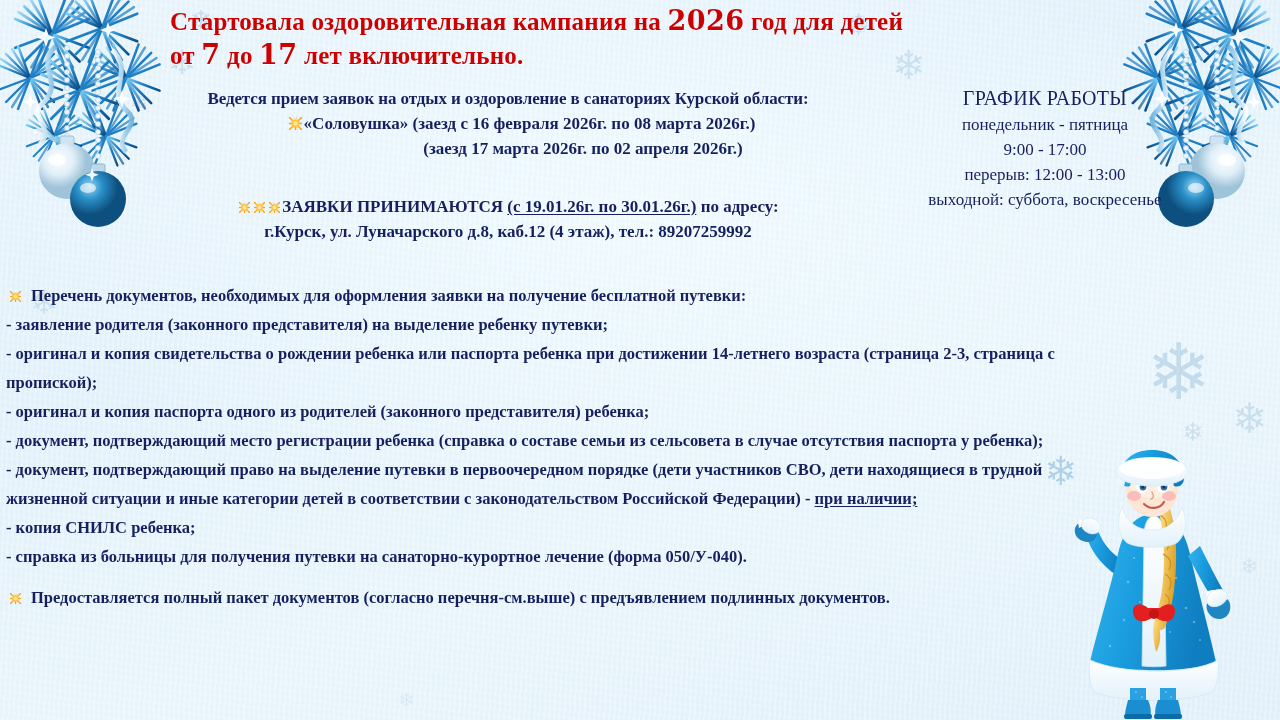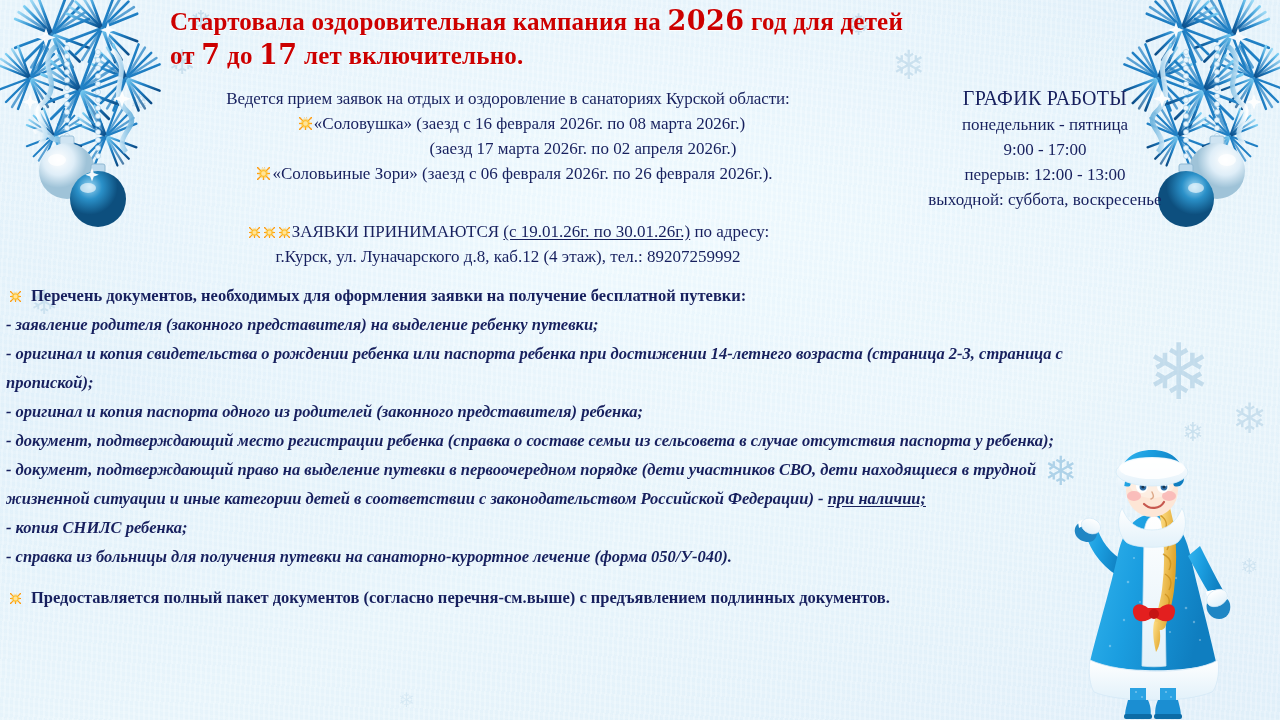--- a/index.html
+++ b/index.html
@@ -35,21 +35,21 @@
   .title-line{
     color:#cc0000;font-weight:bold;font-size:25px;line-height:33px;
     letter-spacing:.2px;white-space:nowrap;
     text-shadow:0 1px 0 rgba(255,255,255,.8);
   }
   .title-line .num{font-size:27px;letter-spacing:.5px;}
 
   
   .info-left{
     position:absolute;left:128px;top:86px;width:760px;z-index:6;text-align:center;
-    color:#17205e;font-weight:normal;font-size:17px;line-height:25px;
+    color:#17205e;font-weight:bold;font-size:17px;line-height:25px;
   }
   .info-left .lead{letter-spacing:-.1px;}
   .row-ind-1{padding-left:26px;}
   .row-ind-2{padding-left:150px;}
   .row-ind-3{padding-left:12px;}
   .spacer{height:14px;}
   .apply-row{margin-top:19px;}
   .addr-row{}
   u.uline{text-decoration:underline;text-underline-offset:2px;}
   .num{font-family:"DejaVu Serif", serif;font-weight:bold;letter-spacing:-.3px;}
@@ -79,21 +79,21 @@
   }
   .schedule .sch-title{font-size:20px;letter-spacing:.3px;padding-bottom:1px;}
 
   
   .doclist{
     position:absolute;left:4px;top:281px;width:1075px;z-index:6;
     color:#17205e;font-weight:bold;font-size:16.5px;line-height:29px;
   }
   .doc-head{padding-left:4px;text-indent:0;}
   .doc-head .htxt{padding-left:8px;}
-  .doc-item{padding-left:2px;font-style:italic;}
+  .doc-item{padding-left:2px;}
   .doc-foot{padding-left:4px;margin-top:12px;}
   .doc-foot .htxt{padding-left:8px;}
 
   
   .maiden{position:absolute;right:36px;bottom:0px;width:178px;height:270px;z-index:8;pointer-events:none;}
 </style>
 </head>
 <body>
 
 <div class="noise"></div>
@@ -294,23 +294,20 @@
 
 <div class="info-left">
   <div class="lead">Ведется прием заявок на отдых и оздоровление в санаториях Курской области:</div>
 
   <div class="row-ind-1">
     <span class="spark"></span><span>«Соловушка» (заезд с 16 февраля 2026г. по 08 марта 2026г.)</span>
   </div>
   <div class="row-ind-2">
     <span>(заезд 17 марта 2026г. по 02 апреля 2026г.)</span>
   </div>
-  <div class="row-ind-3">
-    <span class="spark"></span><span>«Соловьиные Зори» (заезд с 06 февраля 2026г. по 26 февраля 2026г.).</span>
-  </div>
 
   <div class="spacer"></div>
 
   <div class="apply-row">
     <span class="spark sm"></span><span class="spark sm"></span><span class="spark sm"></span><span>ЗАЯВКИ ПРИНИМАЮТСЯ</span> <u class="uline">(с 19.01.26г. по 30.01.26г.)</u><span> по адресу:</span>
   </div>
   <div class="addr-row">г.Курск, ул. Луначарского д.8, каб.12 (4 этаж), тел.: 89207259992</div>
 </div>
 
 <div class="schedule">

